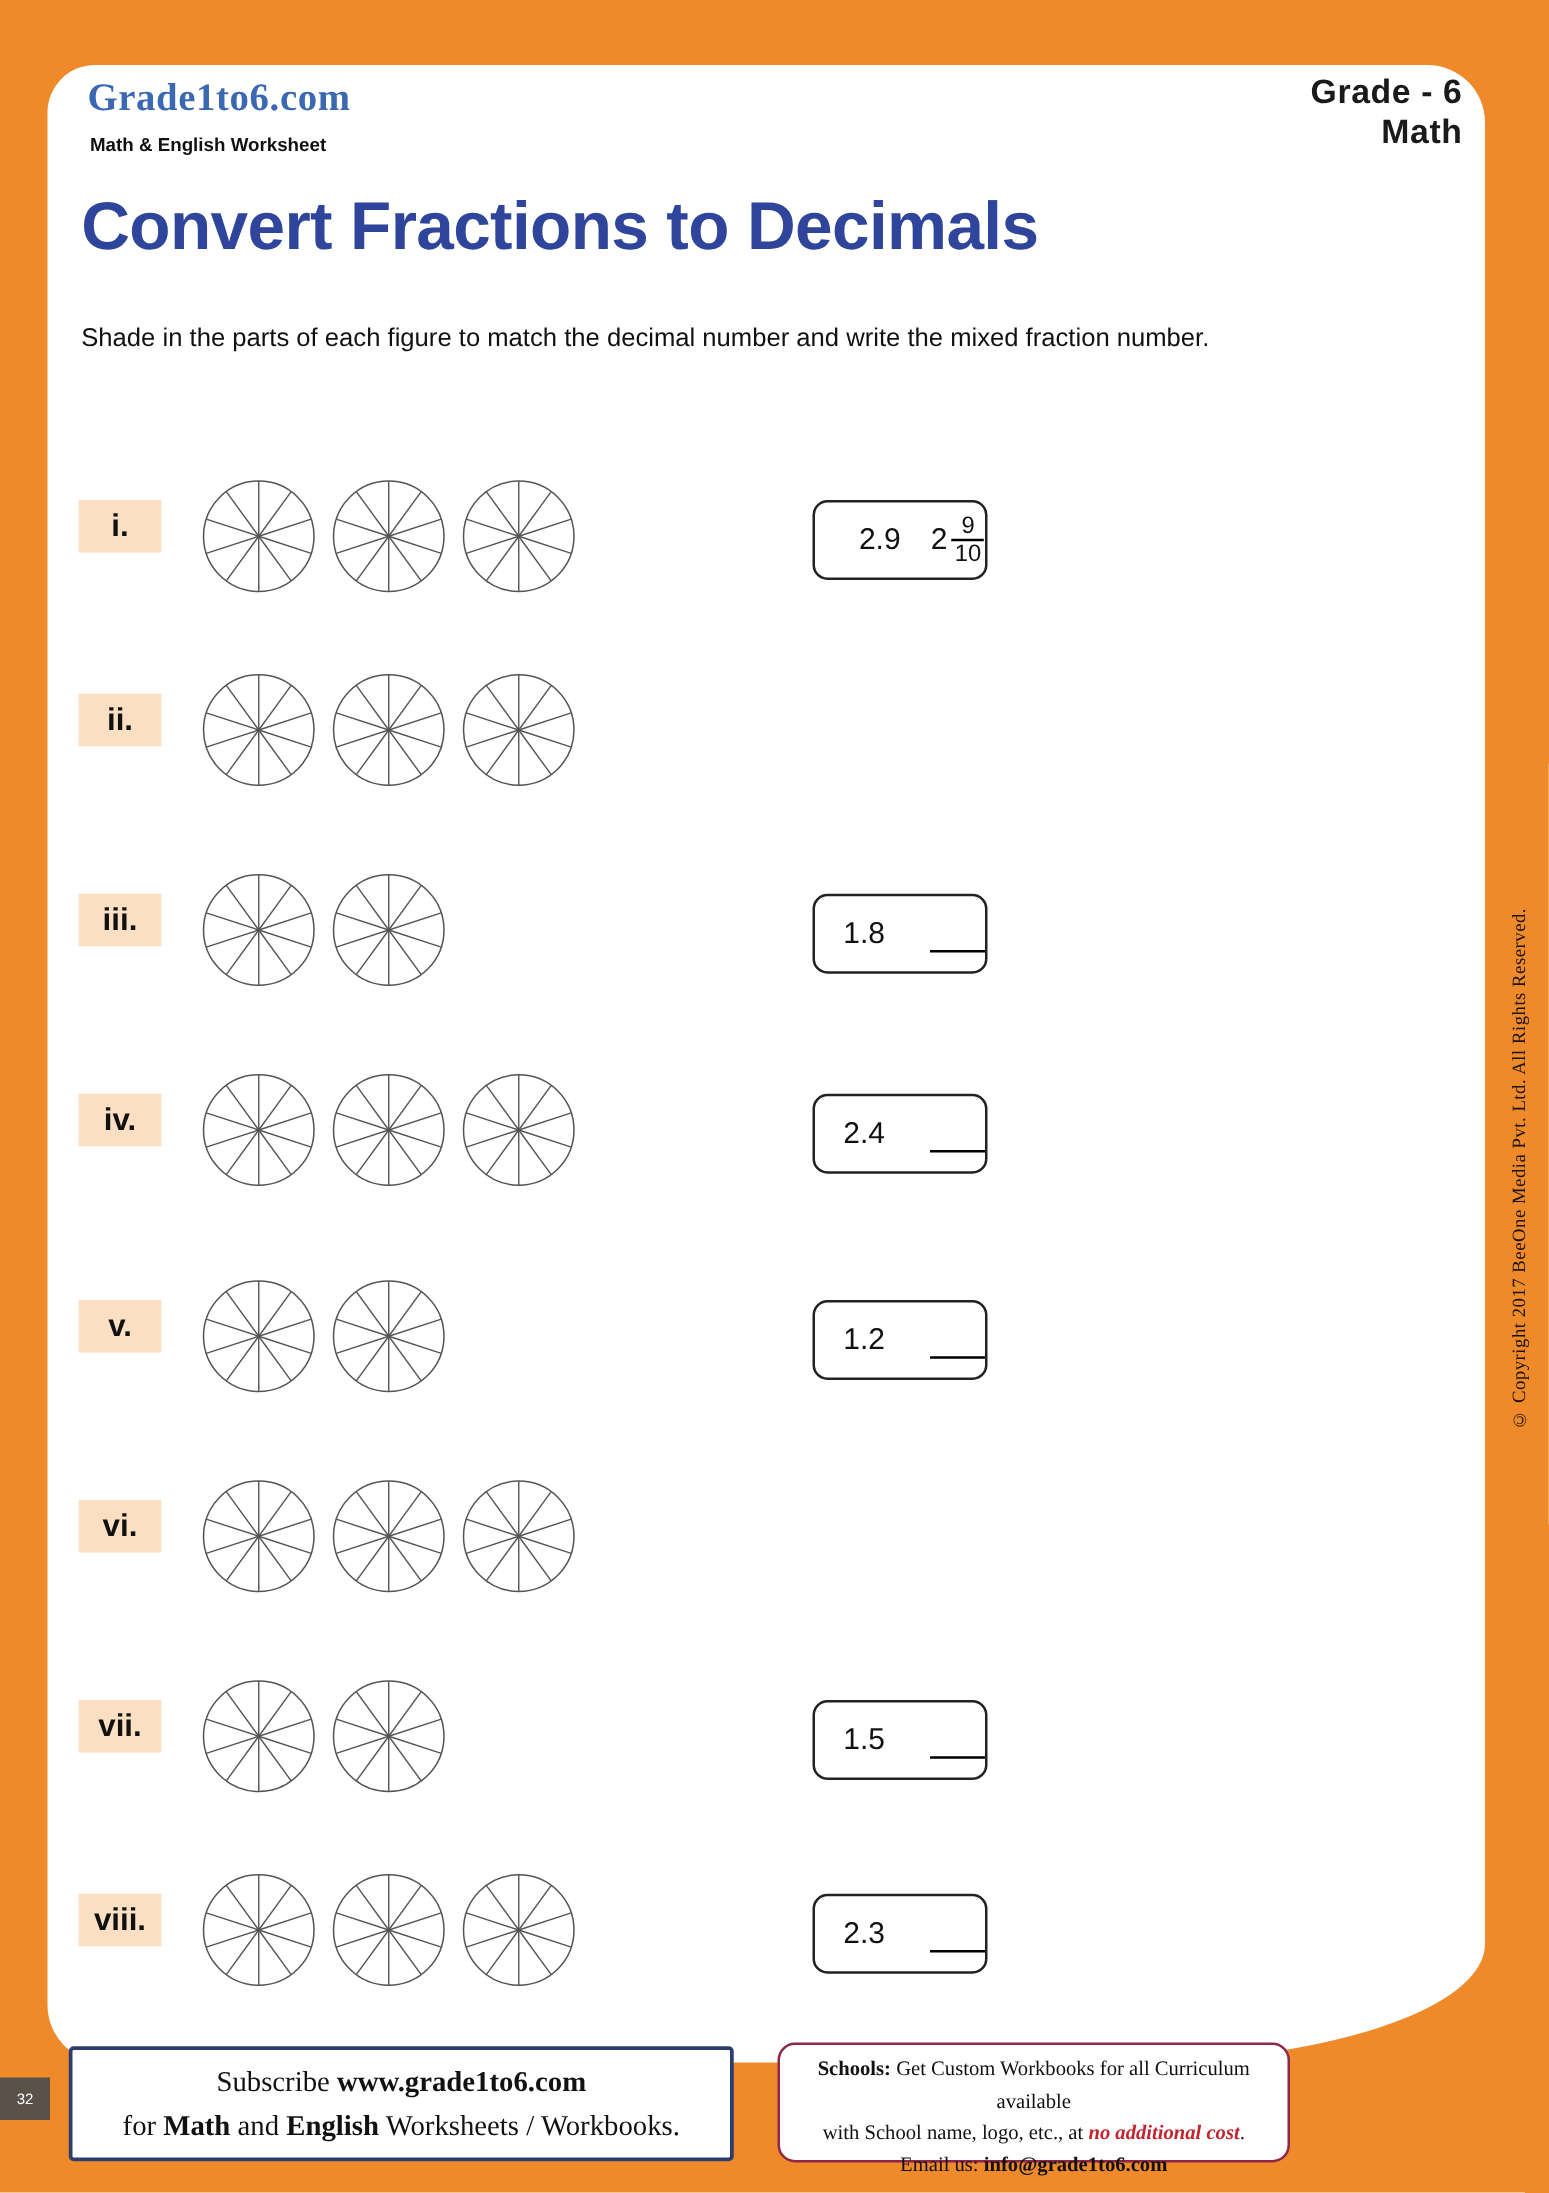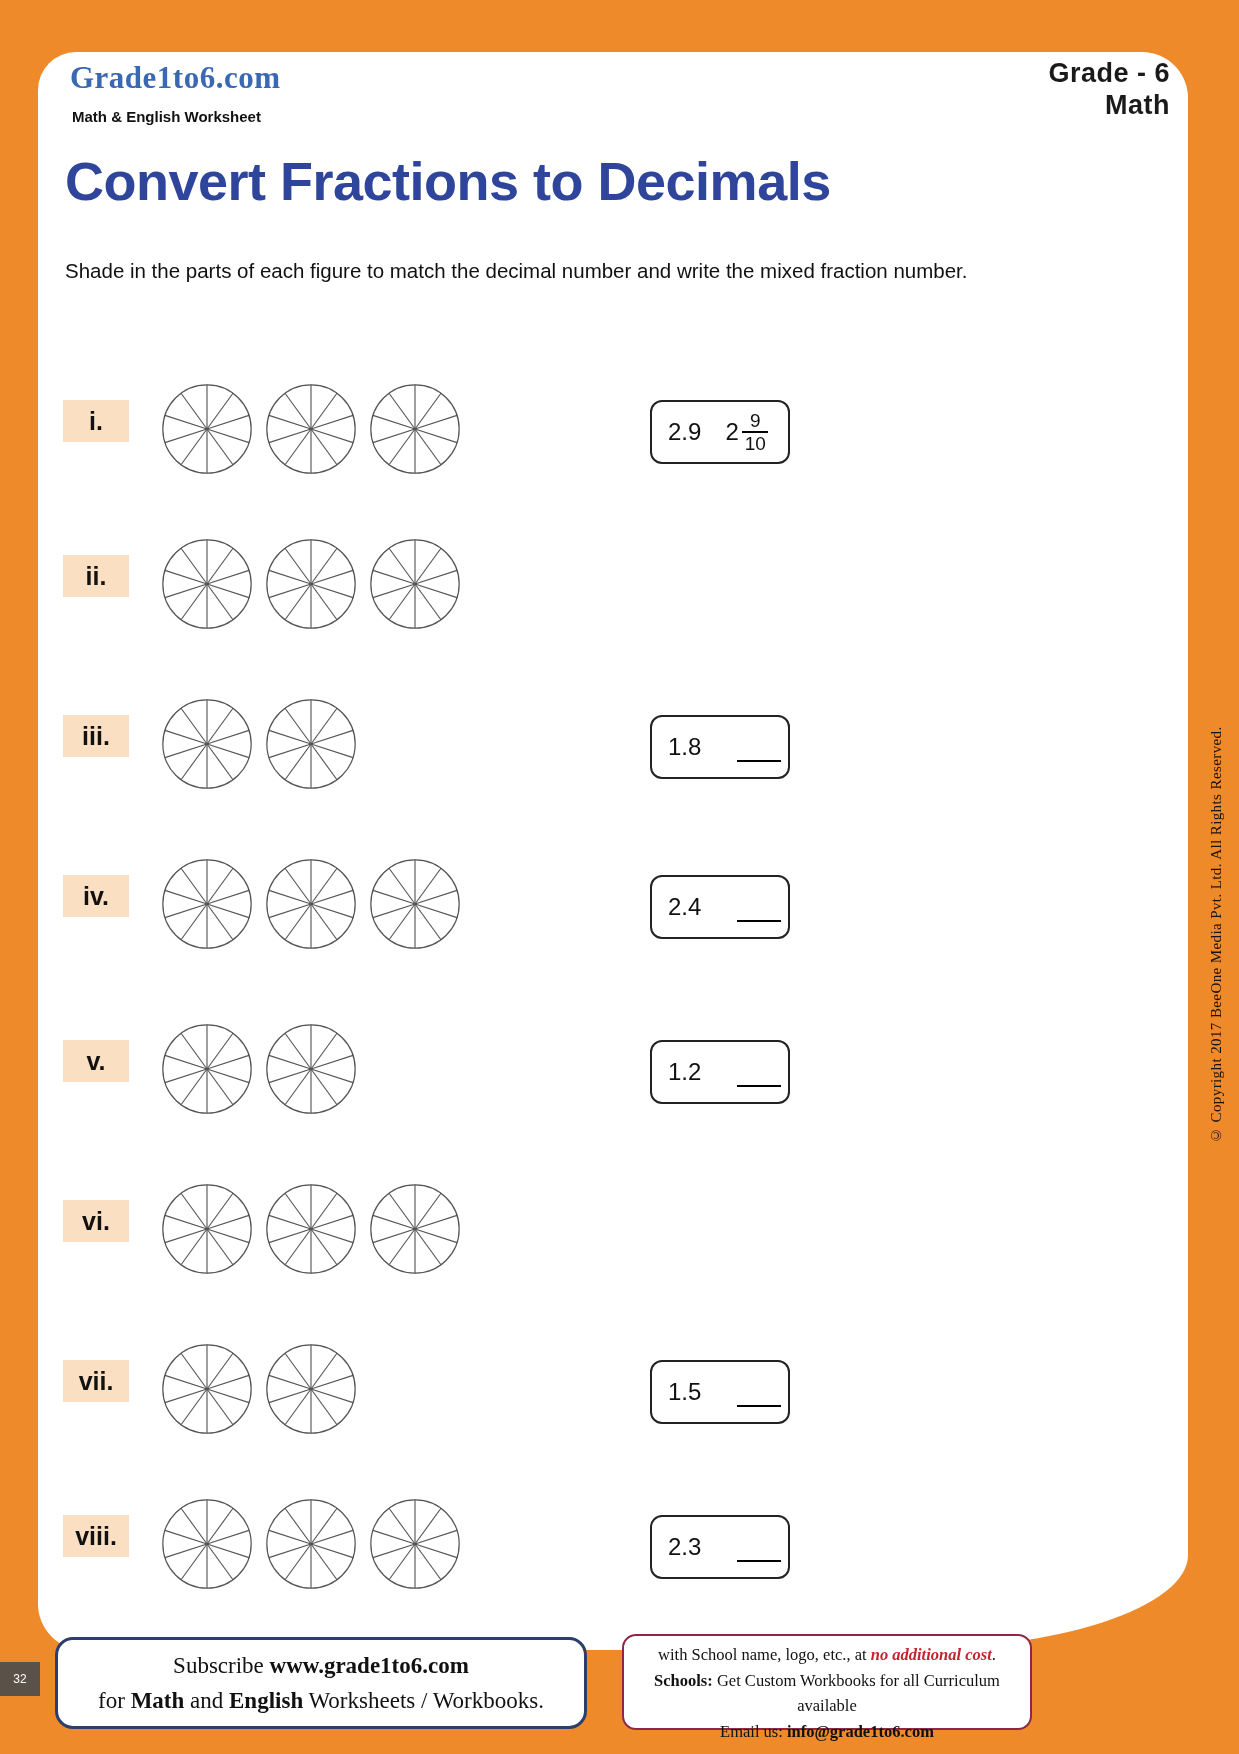--- a/index.html
+++ b/index.html
@@ -45,21 +45,21 @@
   .row-label {
     position:absolute; left:3px; top:10px; width:66px; height:42px;
     background:#FBDFC2; display:flex; align-items:center; justify-content:center;
     font-size:25px; font-weight:bold; color:#111;
   }
   .circles { position:absolute; left:100px; top:-8px; display:flex; gap:10px; }
   .circles svg { width:94px; height:94px; display:block; }
   .answer-box {
     position:absolute; left:590px; top:10px; width:140px; height:64px;
     border:2.5px solid #222; border-radius:12px; background:#fff;
-    display:flex; align-items:center; padding-left:16px;
+    display:flex; align-items:center; padding-left:16px;justify-content:flex-end;
   }
   .decimal { font-size:24px; color:#111; }
   .blank {
     display:inline-block; width:44px; height:30px;
     border-bottom:2.5px solid #000; margin-left:36px;
   }
   .mixed { display:flex; align-items:center; margin-left:24px; }
   .mixed .whole { font-size:24px; color:#111; }
   .frac { display:flex; flex-direction:column; align-items:center; margin-left:3px; line-height:1; }
   .frac .num, .frac .den { font-size:19px; color:#111; padding:1px 3px; }
@@ -72,21 +72,21 @@
     letter-spacing:0.4px; text-align:center;
   }
   
   .page-num {
     position:absolute; left:0; top:1662px; width:40px; height:34px;
     background:#5A5149; color:#fff; font-size:12px;
     display:flex; align-items:center; justify-content:center;
   }
   .subscribe-box {
     position:absolute; left:55px; top:1637px; width:532px; height:92px;
-    background:#fff; border:3px solid #2B3E6D; border-radius:18px;
+    background:#fff; border:3px solid #2B3E6D; border-radius:4px;
     font-family:"Liberation Serif", serif; font-size:23px; color:#111;
     text-align:center; padding-top:9px; line-height:1.5;
   }
   .schools-box {
     position:absolute; left:622px; top:1634px; width:410px; height:96px;
     background:#fff; border:2.5px solid #8F2748; border-radius:14px;
     font-family:"Liberation Serif", serif; font-size:16.5px; color:#111;
     text-align:center; padding-top:6px; line-height:1.55;
   }
   .red-em { color:#C02530; font-weight:bold; font-style:italic; }
@@ -470,16 +470,16 @@
 <div class="copyright">© Copyright 2017 BeeOne Media Pvt. Ltd. All Rights Reserved.</div>
 
 <div class="page-num">32</div>
 
 <div class="subscribe-box">
   <div><span>Subscribe </span><b>www.grade1to6.com</b></div>
   <div><span>for </span><b>Math</b><span> and </span><b>English</b><span> Worksheets / Workbooks.</span></div>
 </div>
 
 <div class="schools-box">
+  <div><b>Schools:</b><span> Get Custom Workbooks for all Curriculum available</span></div>
   <div><span>with School name, logo, etc., at </span><span class="red-em">no additional cost</span><span>.</span></div>
-  <div><b>Schools:</b><span> Get Custom Workbooks for all Curriculum available</span></div>
   <div><span>Email us: </span><b>info@grade1to6.com</b></div>
 </div>
 
 </body></html>

